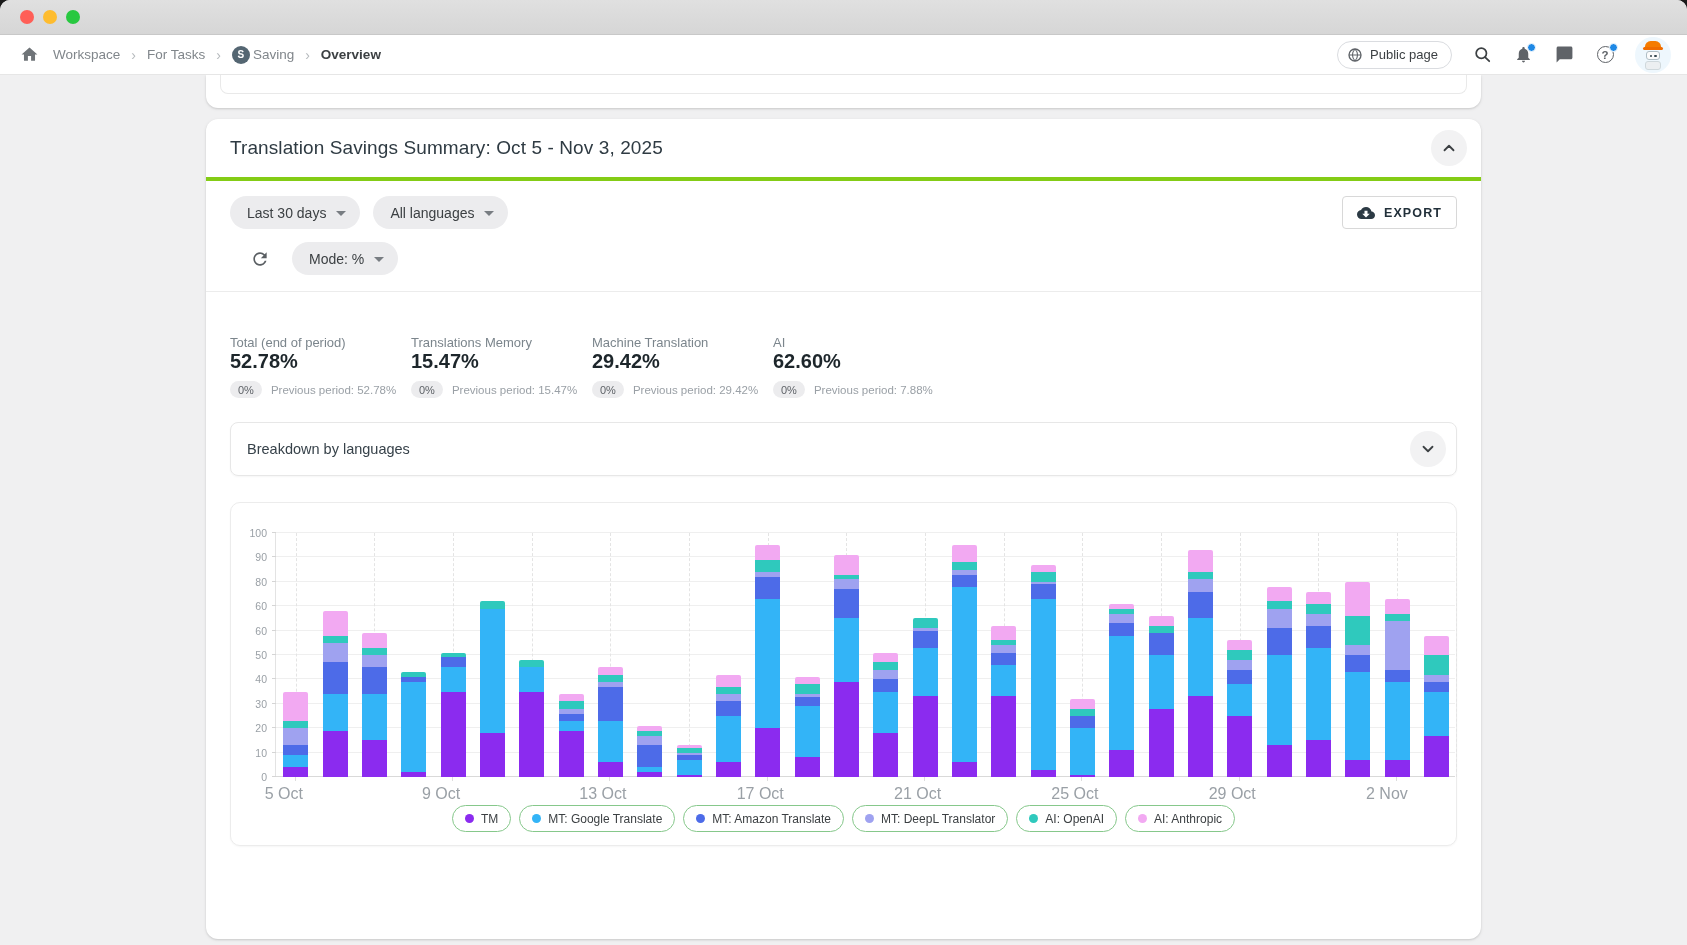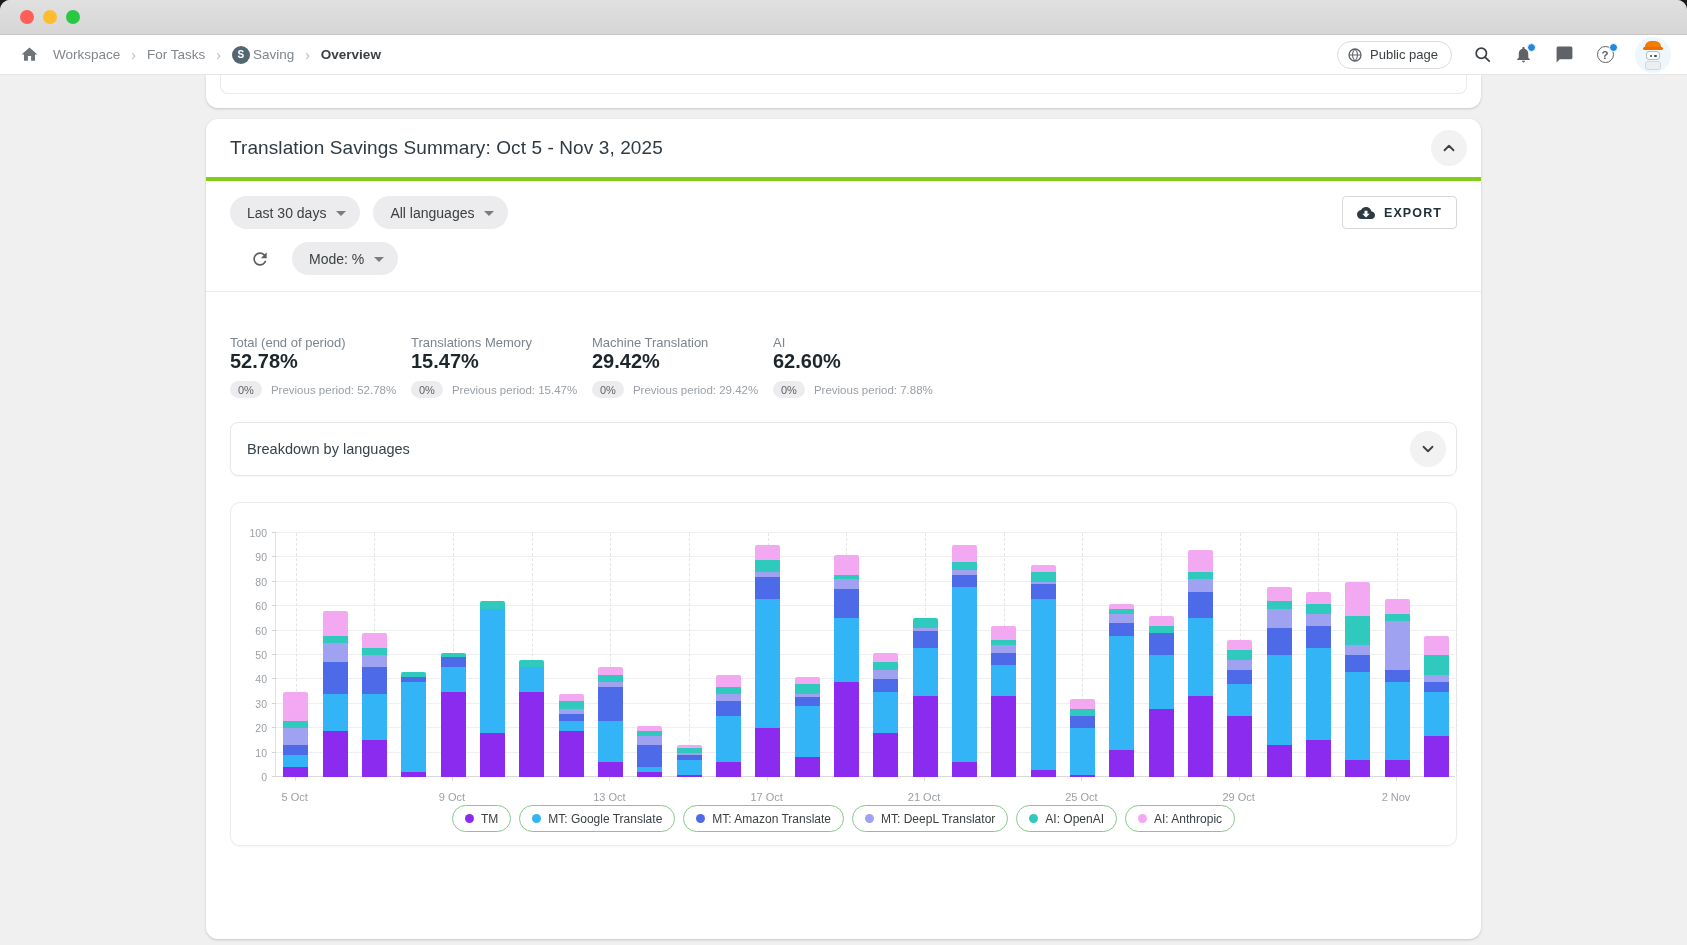--- a/index.html
+++ b/index.html
@@ -69,21 +69,21 @@
   .chart-card { margin:26px 24px 0; height:344px; border:1px solid #ececec; border-radius:10px; position:relative; background:#fff; box-shadow:0 1px 2px rgba(0,0,0,.04); }
   .plot { position:absolute; left:44px; top:30px; width:1180px; height:244px; border-left:1px solid #e3e3e3; }
   .gridline { position:absolute; left:0; right:0; height:1px; background:#efefef; }
   .gridline.baseline { background:#d9d9d9; }
   .vline { position:absolute; top:0; bottom:0; width:0; border-left:1px dashed #e4e4e4; }
   .ytick { position:absolute; right:8px; font-size:10.5px; color:#9aa0a6; width:30px; text-align:right; }
   .ytickmark { position:absolute; width:4px; height:1px; background:#d5d5d5; left:-4px; }
   .y-axis { position:absolute; left:0; top:30px; width:44px; height:244px; }
   .bar-stack { position:absolute; bottom:0; width:25px; display:flex; flex-direction:column-reverse; border-radius:2px 2px 0 0; overflow:hidden; }
   .bar-seg { width:100%; }
-  .xlabel { position:absolute; top:288px; width:60px; margin-left:-30px; text-align:center; font-size:11px; color:#9aa0a6; }
+  .xlabel { position:absolute; top:282px; width:60px; margin-left:-30px; text-align:left; font-size:16px; color:#9aa0a6; }
   .xtickmark { position:absolute; top:274px; width:1px; height:4px; background:#ddd; }
   .legend { position:absolute; left:0; right:0; bottom:13px; display:flex; justify-content:center; gap:8px; }
   .legend-pill { height:27px; border:1px solid #86c88b; border-radius:14px; background:#fff; display:flex; align-items:center; gap:7px; padding:0 12px; font-size:12px; color:#3c4043; cursor:pointer; }
   .legend-dot { width:9px; height:9px; border-radius:50%; }
 
   svg { display:block; }
 </style>
 </head>
 <body>
 

